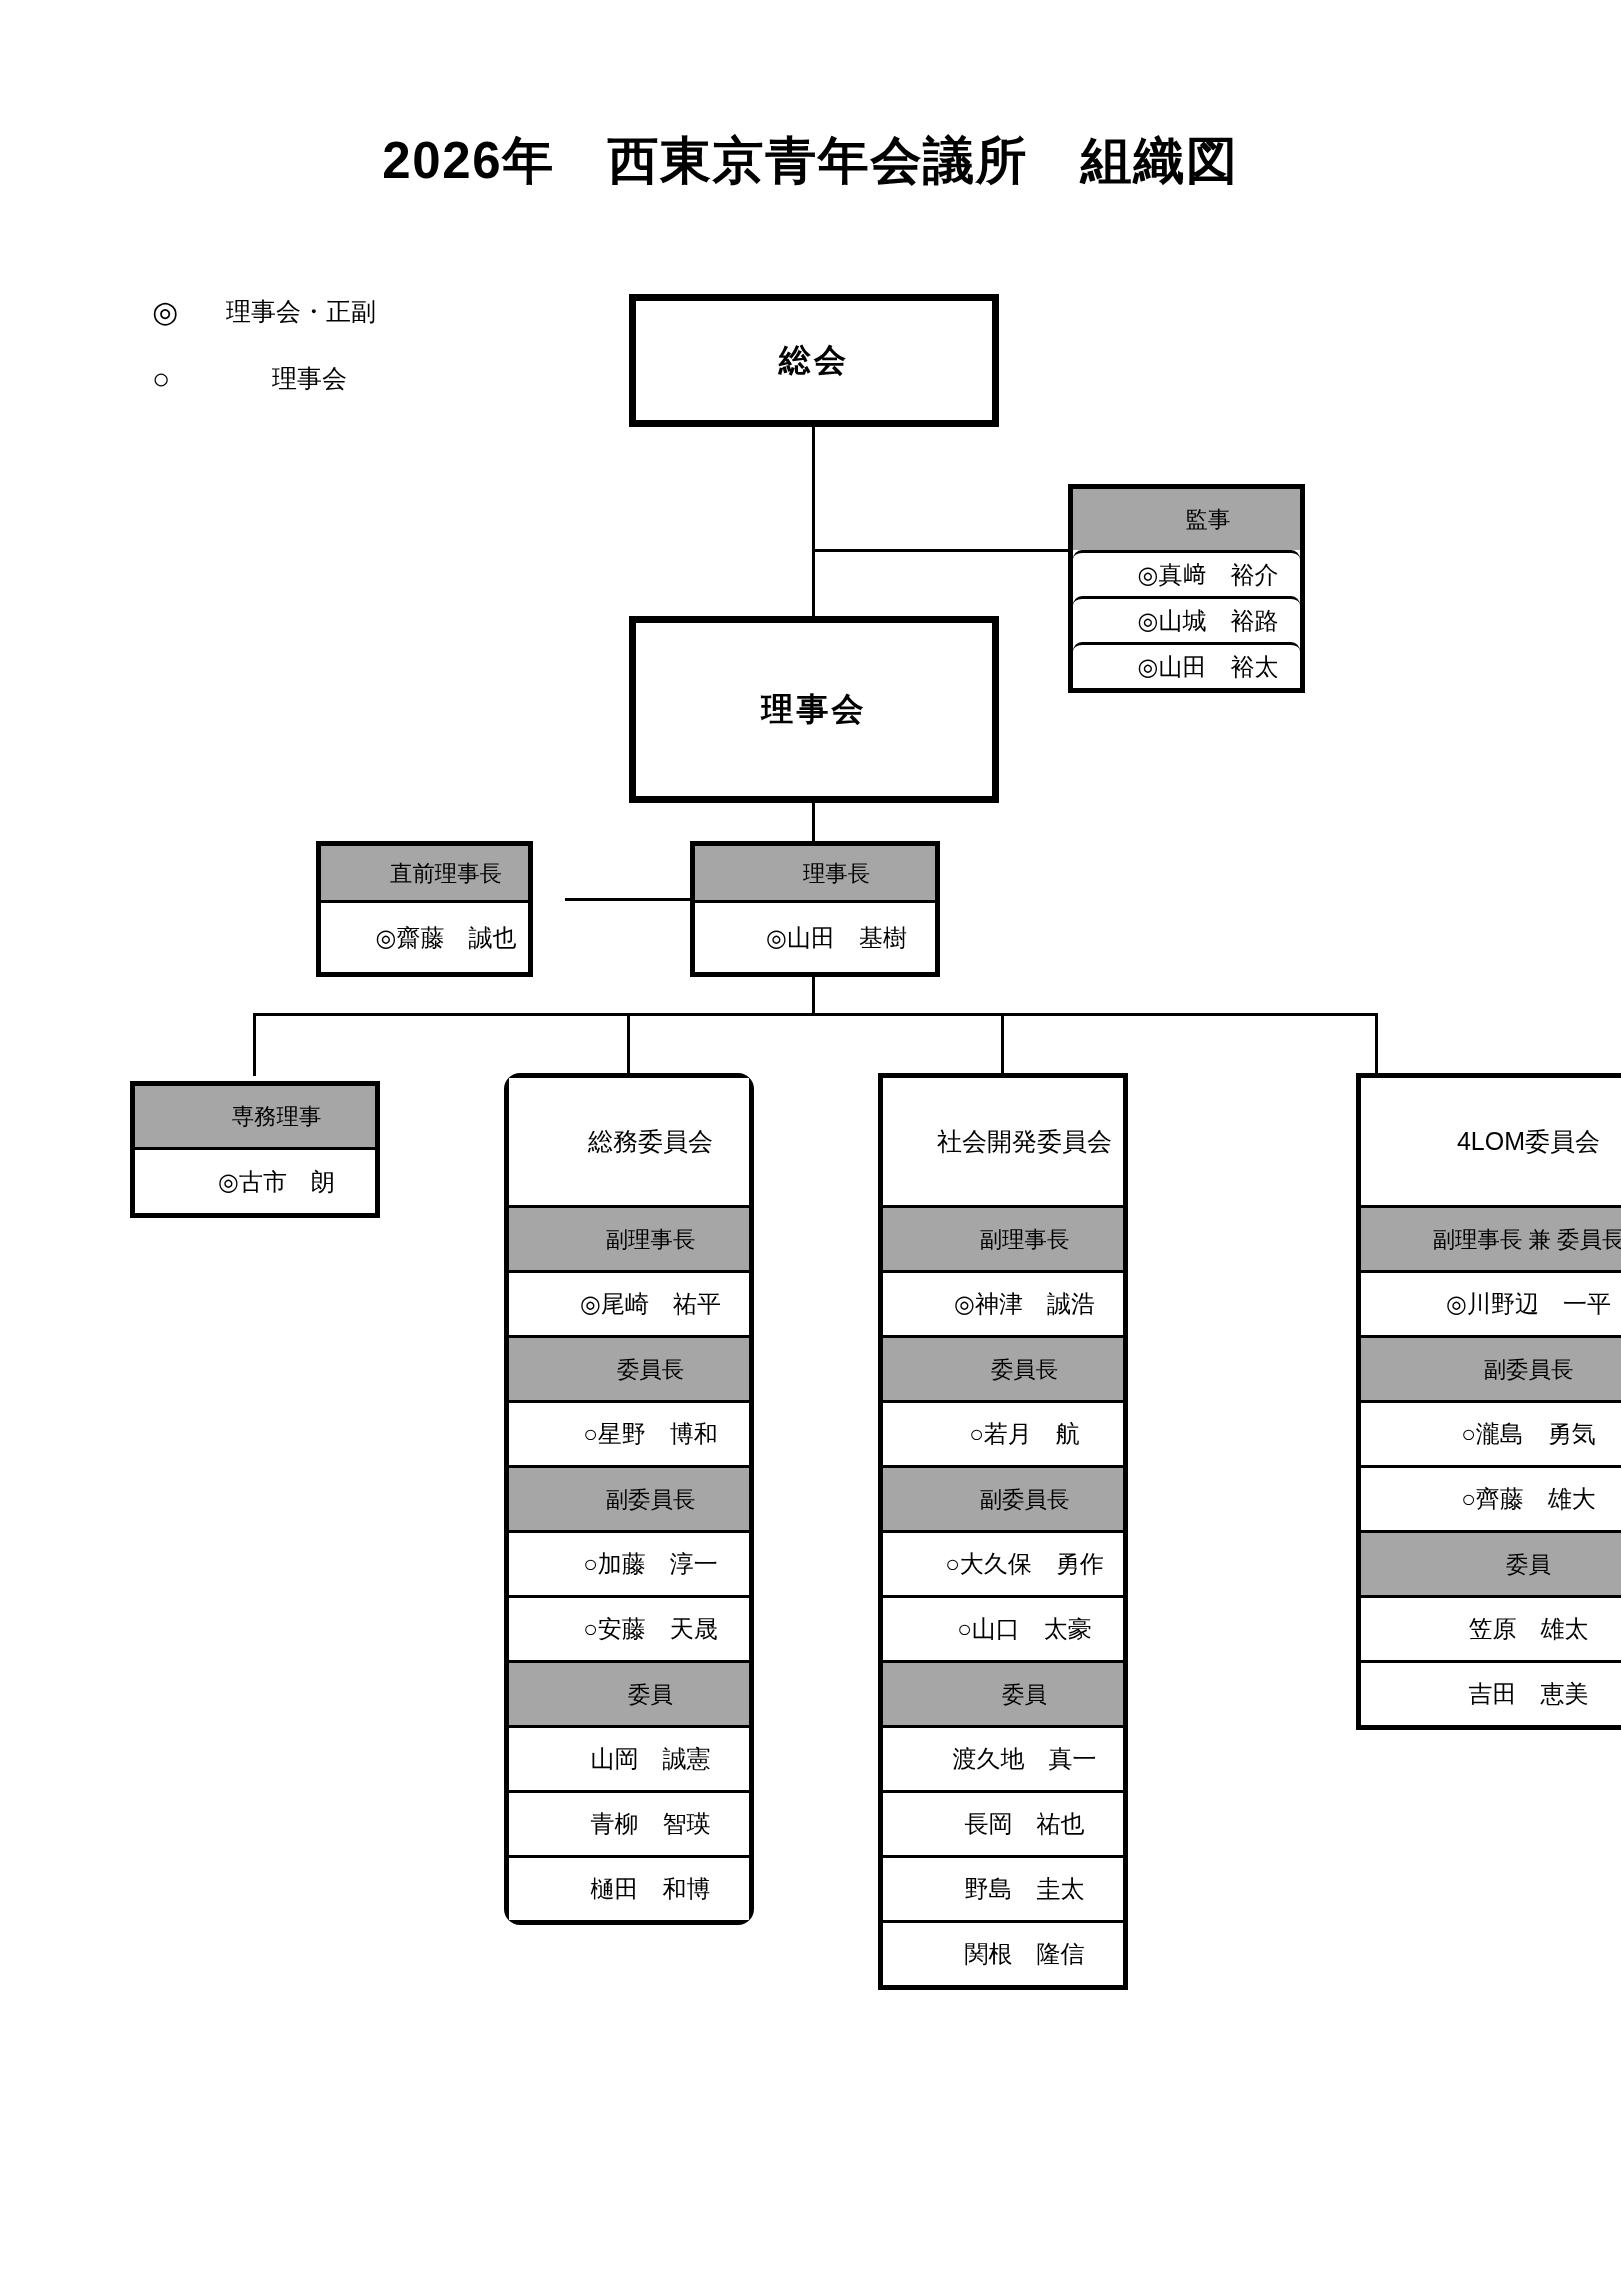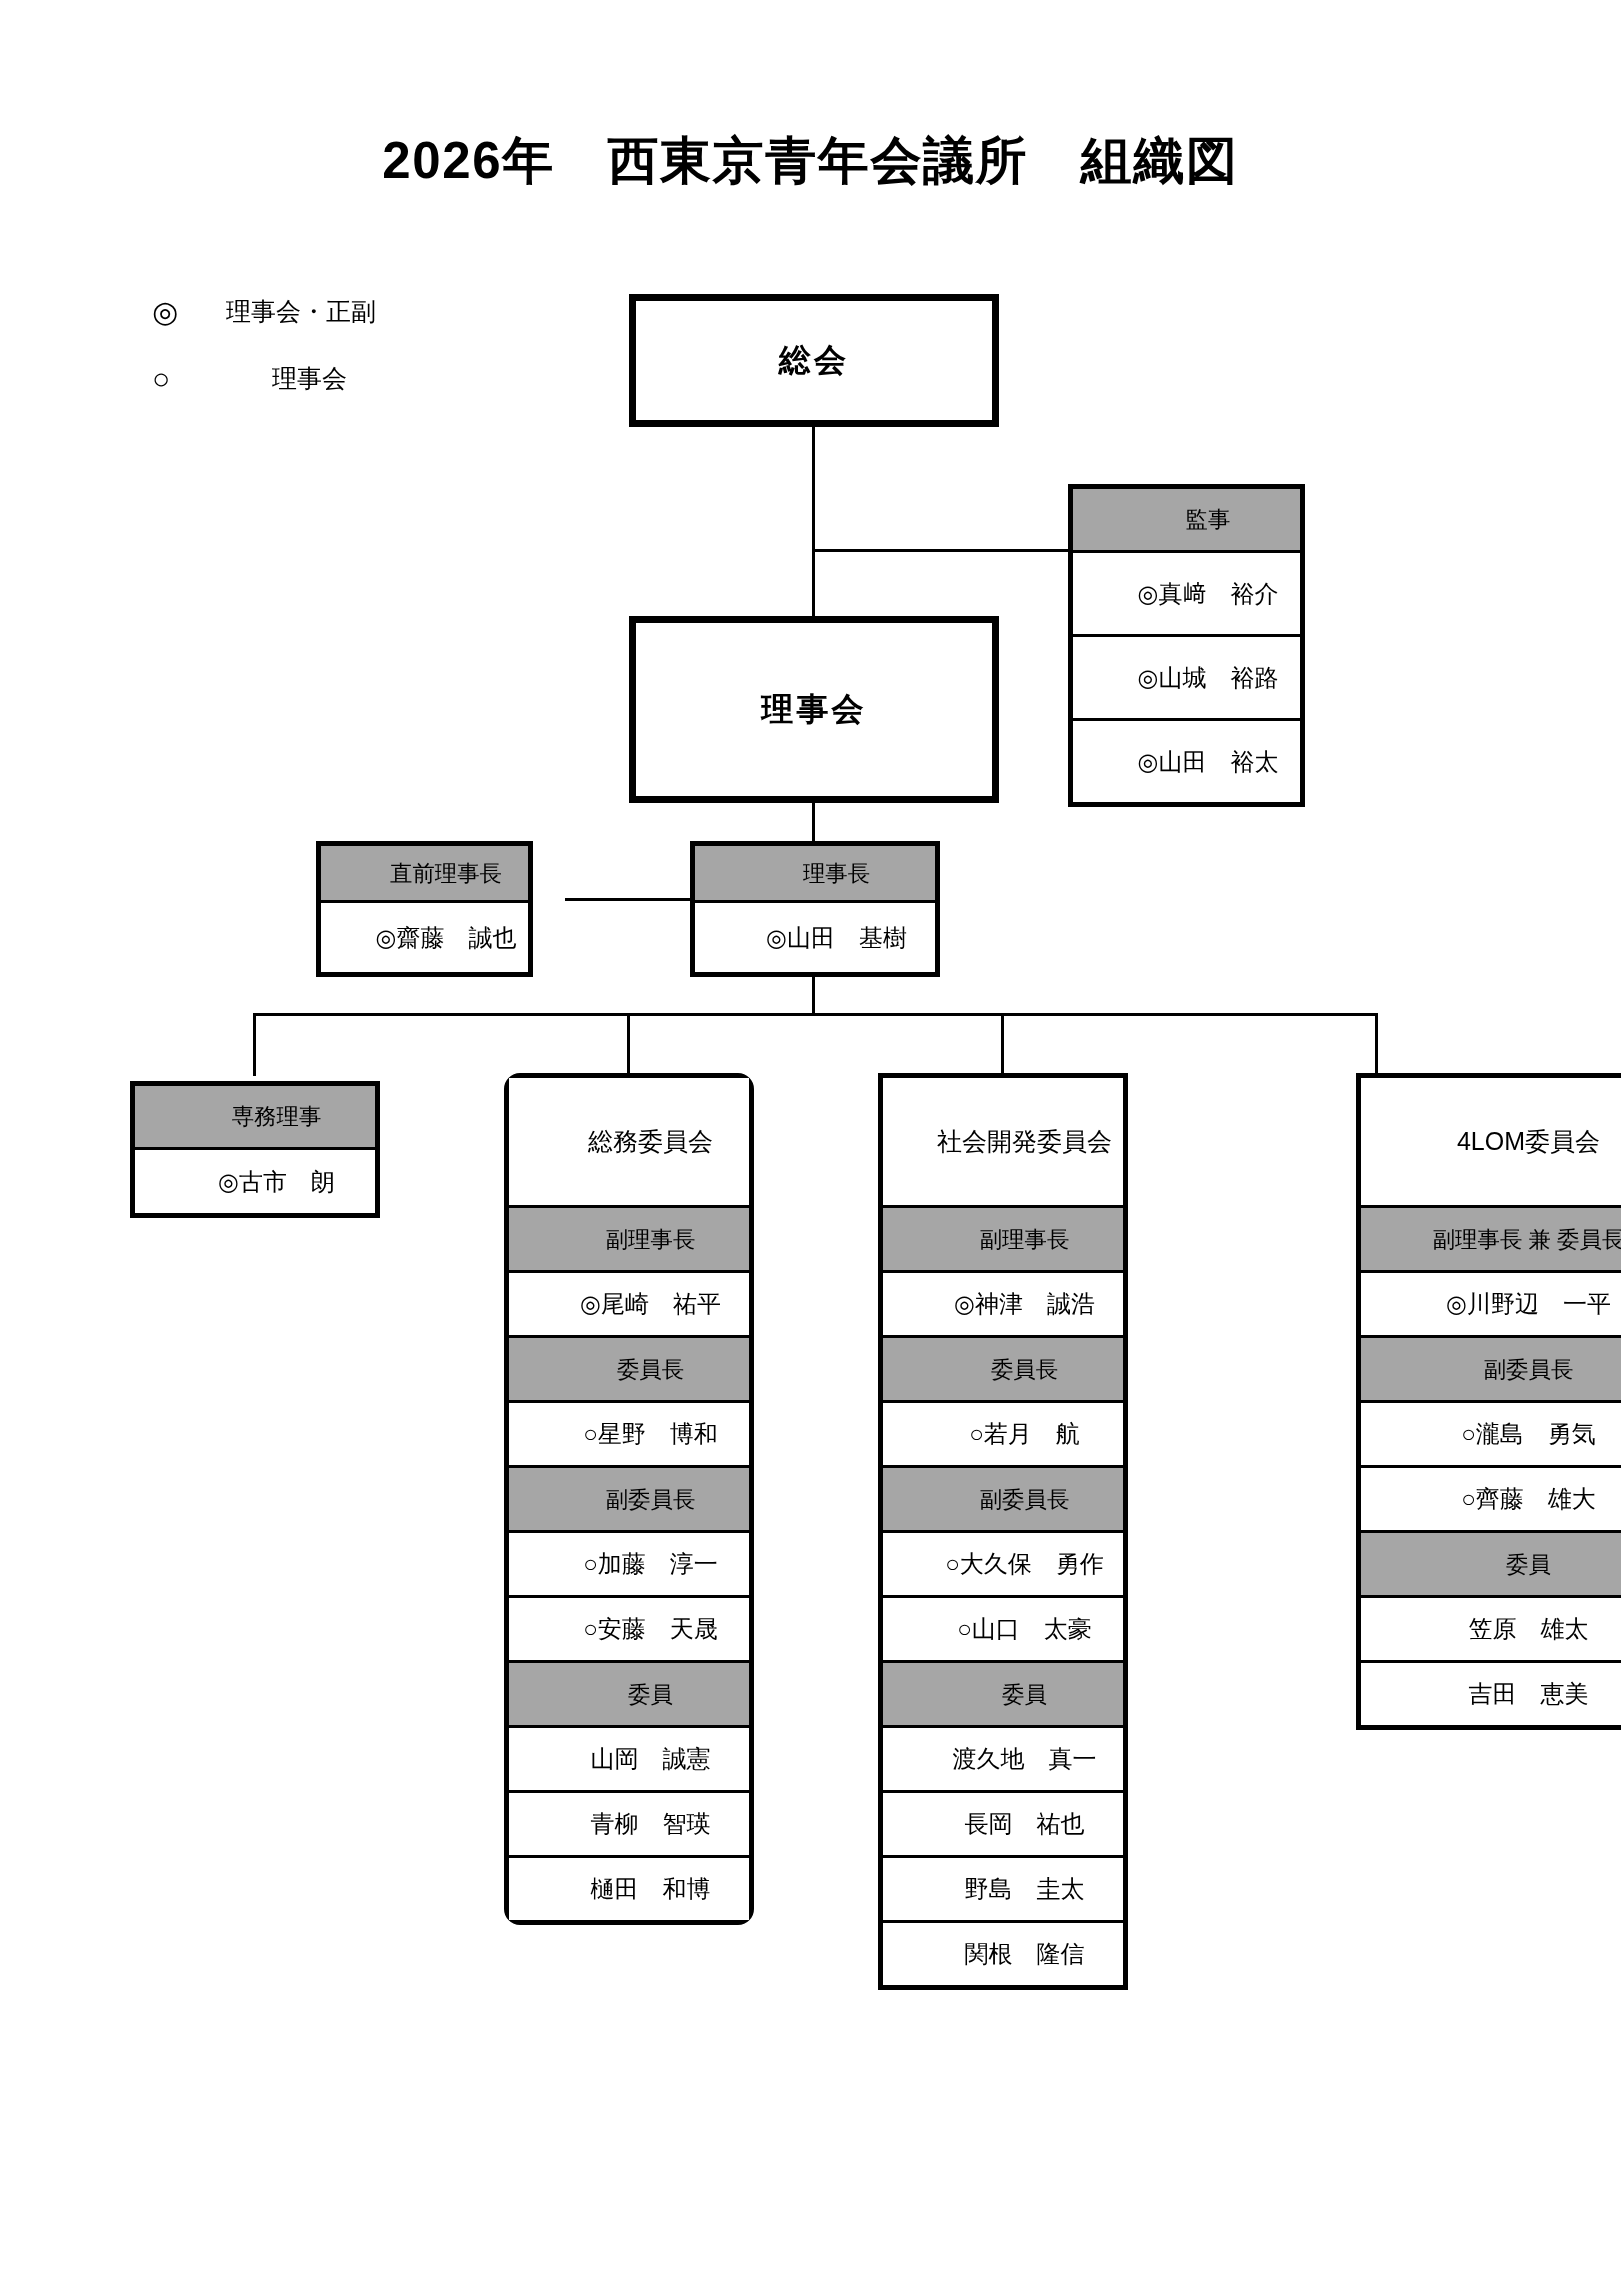--- a/index.html
+++ b/index.html
@@ -34,21 +34,21 @@
     display:flex;align-items:center;justify-content:center;
     box-sizing:border-box;text-align:center;padding-left:43px;
   }
   .cell + .cell{border-top:3.2px solid #000;}
   .head{background:#a6a6a6;font-size:22.4px;}
   .mem{background:#ffffff;font-size:24px;}
   .title-cell{font-size:25px;background:#fff;}
   
   .h-hdr{height:61px;}
   .h-row{height:66px;}
-  .kanji .h-row{height:84px;}
+  .kanji .h-row{height:46px;border-radius:9px;}
   .pres .h-hdr{height:54px;}
   .pres .h-row{height:72px;}
   .committee .title-cell{height:127px;}
   .committee .cell{height:65px;}
   .committee .title-cell{height:127px;}
 </style>
 </head>
 <body>
 
 <div class="page">

